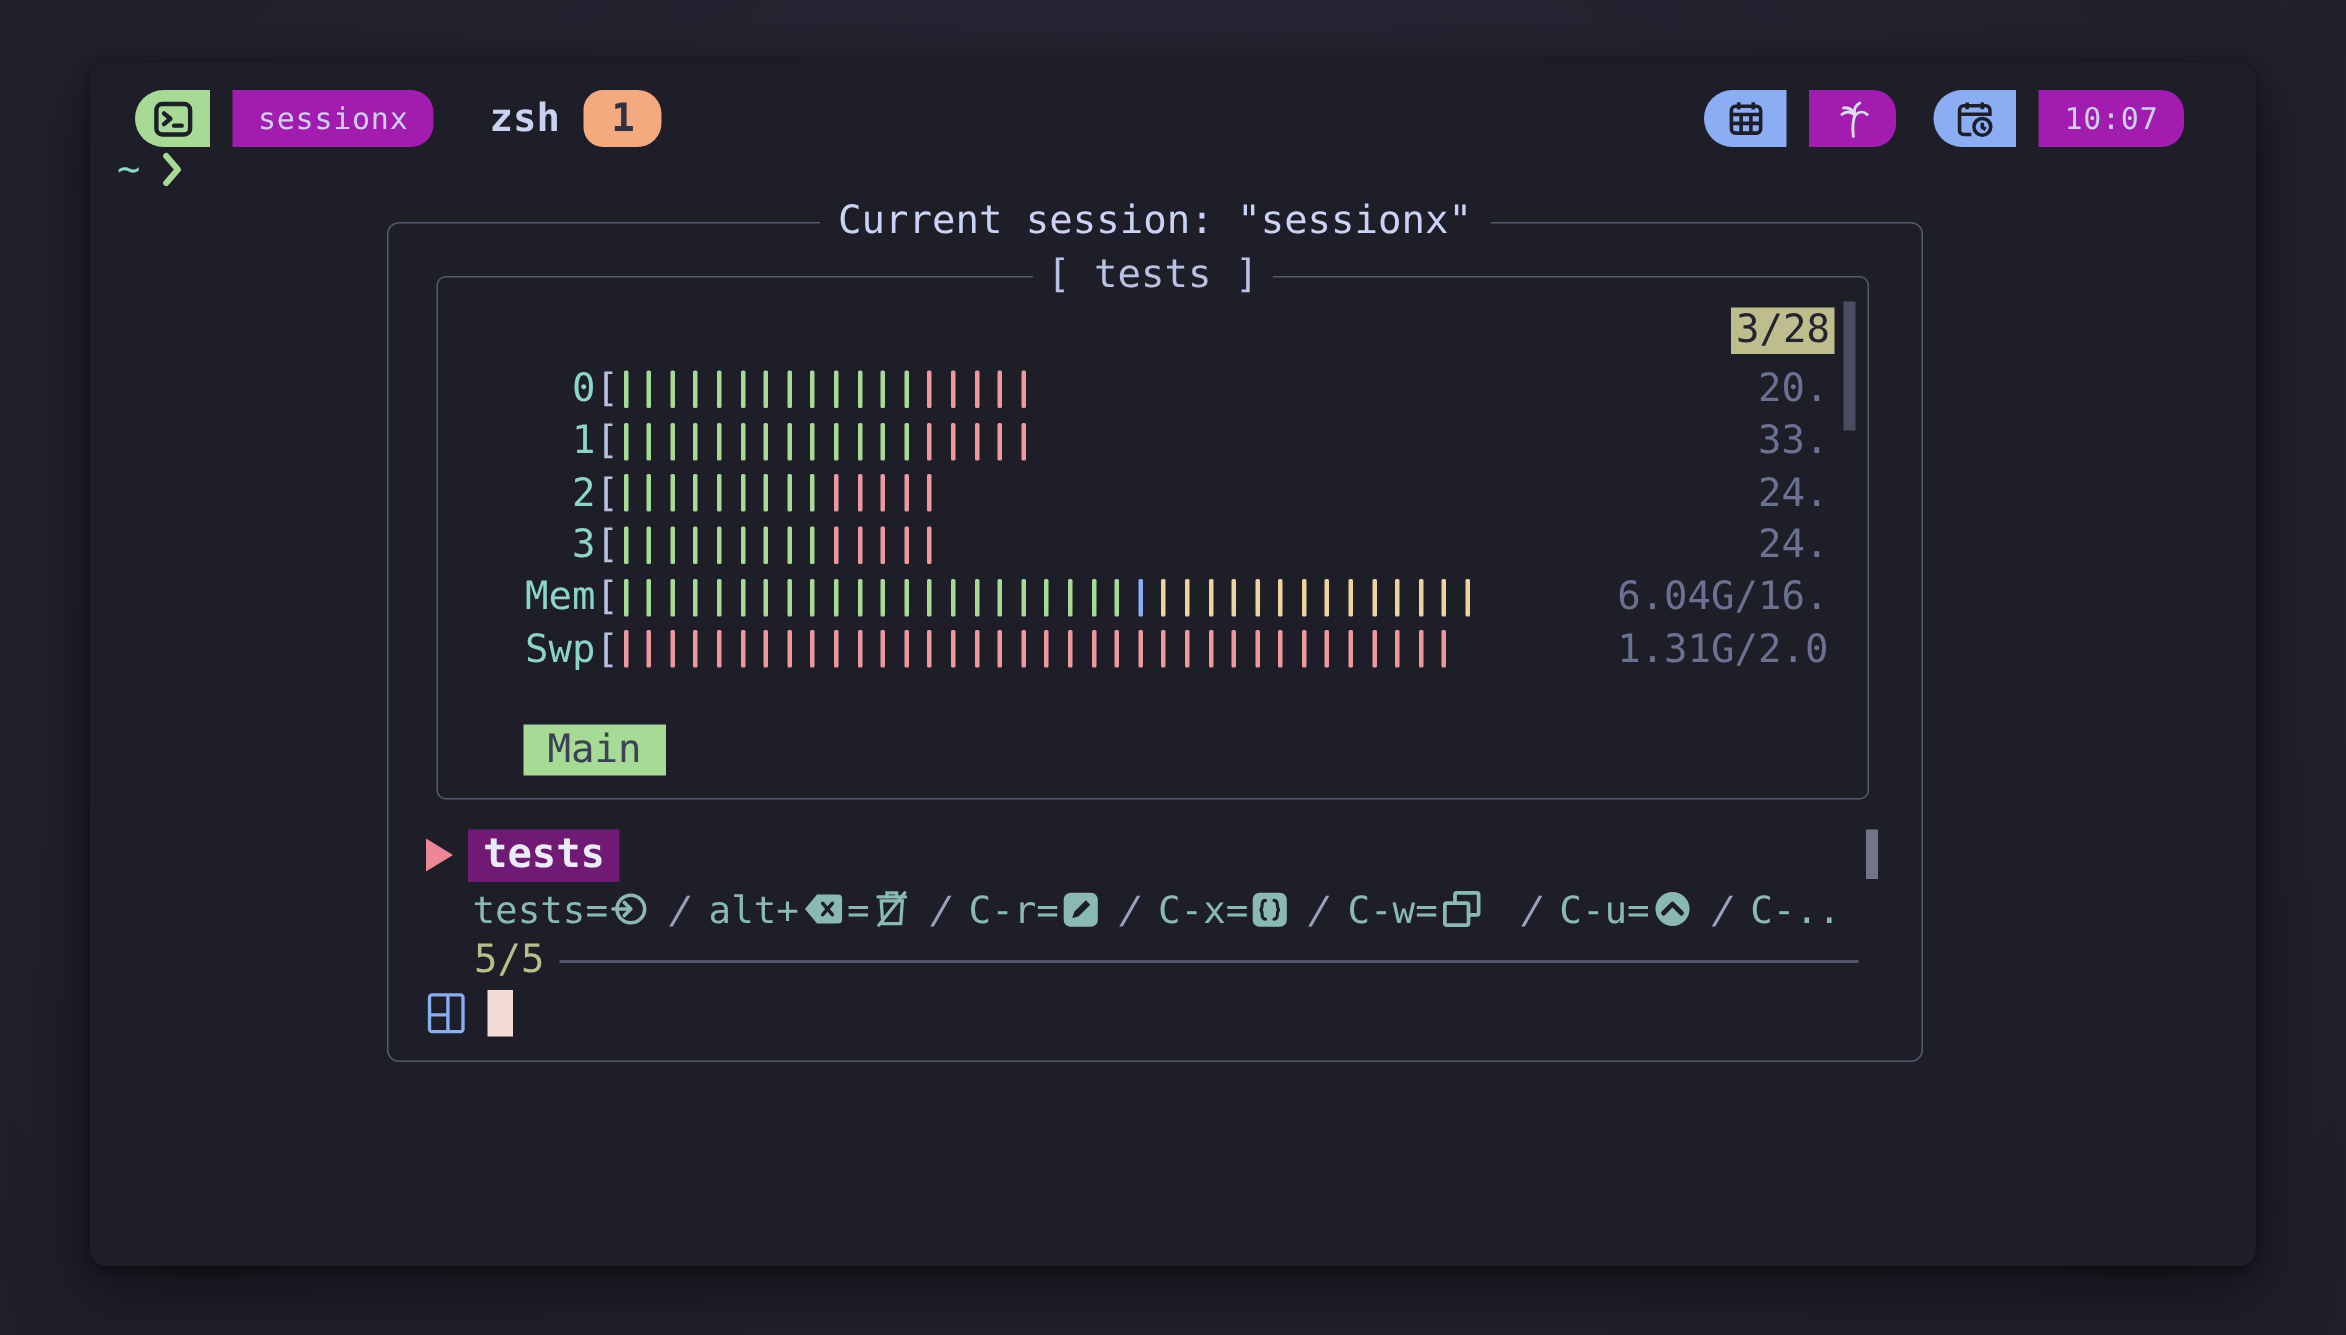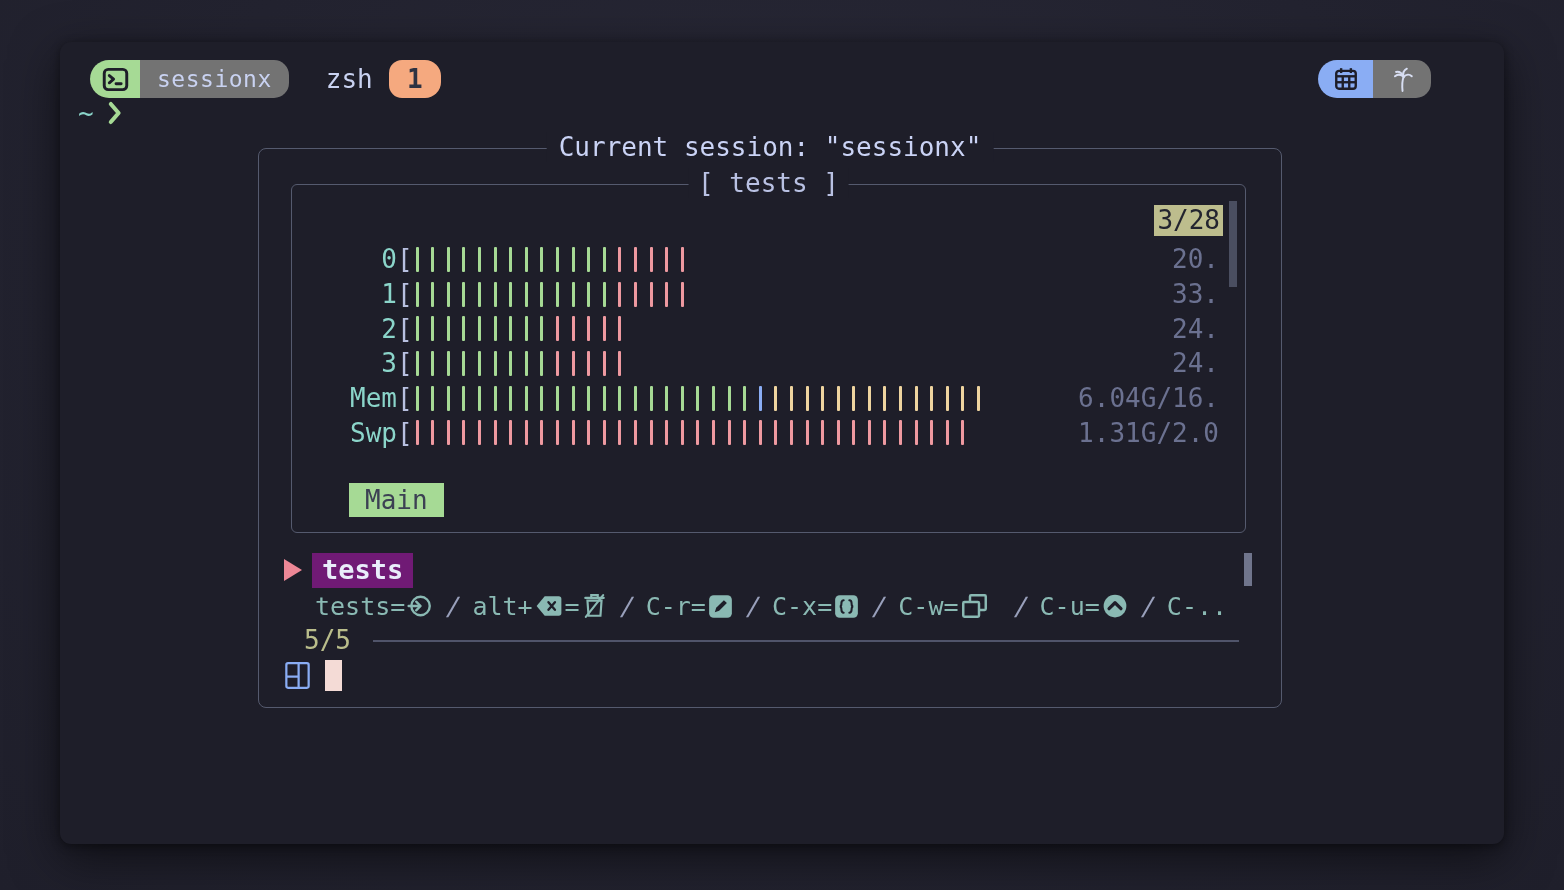--- a/index.html
+++ b/index.html
@@ -15,28 +15,28 @@
   }
   
   .topbar { position:absolute; left:30px; right:48px; top:18px; height:38px; display:flex; align-items:center; }
   .tb-right { margin-left:auto; display:flex; align-items:center; }
   .pill { display:flex; height:38px; align-items:stretch; }
   .pill .seg-icon {
     width:50px; display:flex; align-items:center; justify-content:center;
     border-radius:19px 0 0 19px;
   }
   .pill .seg-label {
-    background:#737373; color:#c9d2f1; font-size:23px;
+    background:#a21caf; color:#c9d2f1; font-size:20px;
     display:flex; align-items:center; padding:0 17px;
-    border-radius:0 15px 15px 0; letter-spacing:.5px;
+    border-radius:0 15px 15px 0; letter-spacing:.5px;margin-left:15px;
   }
   .seg-green { background:#a6da95; }
   .seg-pink  { background:#f5bde6; }
   .seg-blue  { background:#8aadf4; }
-  .shell-label { color:#c9d2f1; font-size:26px; margin-left:37px; }
+  .shell-label { color:#c9d2f1; font-size:26px; margin-left:37px;font-weight:bold; }
   .win-badge {
     margin-left:16px; width:52px; height:38px; background:#f5a97f; color:#2e3242;
     font-size:26px; font-weight:bold; display:flex; align-items:center; justify-content:center;
     border-radius:13px 16px 16px 13px;
   }
   .gap32 { width:32px; } .gap25 { width:25px; }
   
   .prompt { position:absolute; left:18px; top:56px; height:30px; display:flex; align-items:center; }
   .prompt .tilde { color:#8bd5ca; font-size:26px; }
   .prompt .chev { margin-left:13px; display:inline-block; }
@@ -84,21 +84,21 @@
   .selected-item {
     background:#701a75; color:#e9edfa; font-weight:bold; font-size:27px;
     padding:1px 10px 3px 10px;
   }
   .results-thumb { position:absolute; left:985px; top:404px; width:8px; height:33px; background:#70758c; }
   .help-row { position:absolute; left:56px; top:441px; height:32px; display:flex; align-items:center; white-space:pre; }
   .help-text { color:#8ab9b3; font-size:25px; }
   .help-sep { color:#99a0bb; font-size:25px; margin:0 11px; transform:skewX(-6deg); }
   .help-sep.wide { margin:0 11px 0 24px; }
   .help-icn { display:inline-flex; align-items:center; margin:0 2px; }
-  .counter-row { position:absolute; left:45px; top:476px; height:30px; }
+  .counter-row { position:absolute; left:57px; top:476px; height:30px; }
   .counter-label { color:#b9bd8b; font-size:26px; }
   .counter-rule { position:absolute; left:114px; right:42px; top:491px; height:2px; background:#50546a; }
   .input-row { position:absolute; left:25px; top:509px; height:34px; display:flex; align-items:center; }
   .input-cursor { width:17px; height:31px; background:#f4dbd6; margin-left:14px; }
   svg { display:block; }
 </style>
 </head>
 <body>
 
 <div class="window">
@@ -135,20 +135,33 @@
           <svg width="22" height="26" viewBox="0 0 20 24" fill="none" stroke="#d8def2" stroke-width="1.8" stroke-linecap="round">
             <path d="M10.5 23c-.6-6 -.2-10 1-13"></path>
             <path d="M11.5 10C9 7.5 6 7.5 3.5 9.5"></path>
             <path d="M11.5 10c-1-3.5.2-6 3-7.5"></path>
             <path d="M11.5 10c2.5-2.5 5.5-2.5 7.5-.5"></path>
             <path d="M11.5 10C10 6.5 7.5 5 4.5 5.5"></path>
           </svg>
         </div>
       </div>
       <div class="gap25"></div>
+      <div class="pill">
+        <div class="seg-icon seg-blue" style="width:55px">
+          <svg width="27" height="27" viewBox="0 0 24 24" fill="none" stroke="#1e1e29" stroke-width="2.1">
+            <path d="M21 10V6.5A2.5 2.5 0 0 0 18.5 4h-13A2.5 2.5 0 0 0 3 6.5v12A2.5 2.5 0 0 0 5.5 21H10"></path>
+            <line x1="7.5" y1="2" x2="7.5" y2="6"></line>
+              <line x1="16.5" y1="2" x2="16.5" y2="6"></line>
+            <line x1="3" y1="9" x2="21" y2="9"></line>
+            <circle cx="16.5" cy="16.5" r="5"></circle>
+            <path d="M16.5 14v2.8l2 1.2"></path>
+          </svg>
+        </div>
+        <div class="seg-label">10:07</div>
+      </div>
     </div>
   </div>
 
   <div class="prompt">
     <span class="tilde">~</span>
     <span class="chev">
       <svg width="16" height="24" viewBox="0 0 12 20" fill="none" stroke="#a6da95" stroke-width="3.4" stroke-linecap="round" stroke-linejoin="round">
         <path d="M2.5 2.5L9 10l-6.5 7.5"></path>
       </svg>
     </span>

